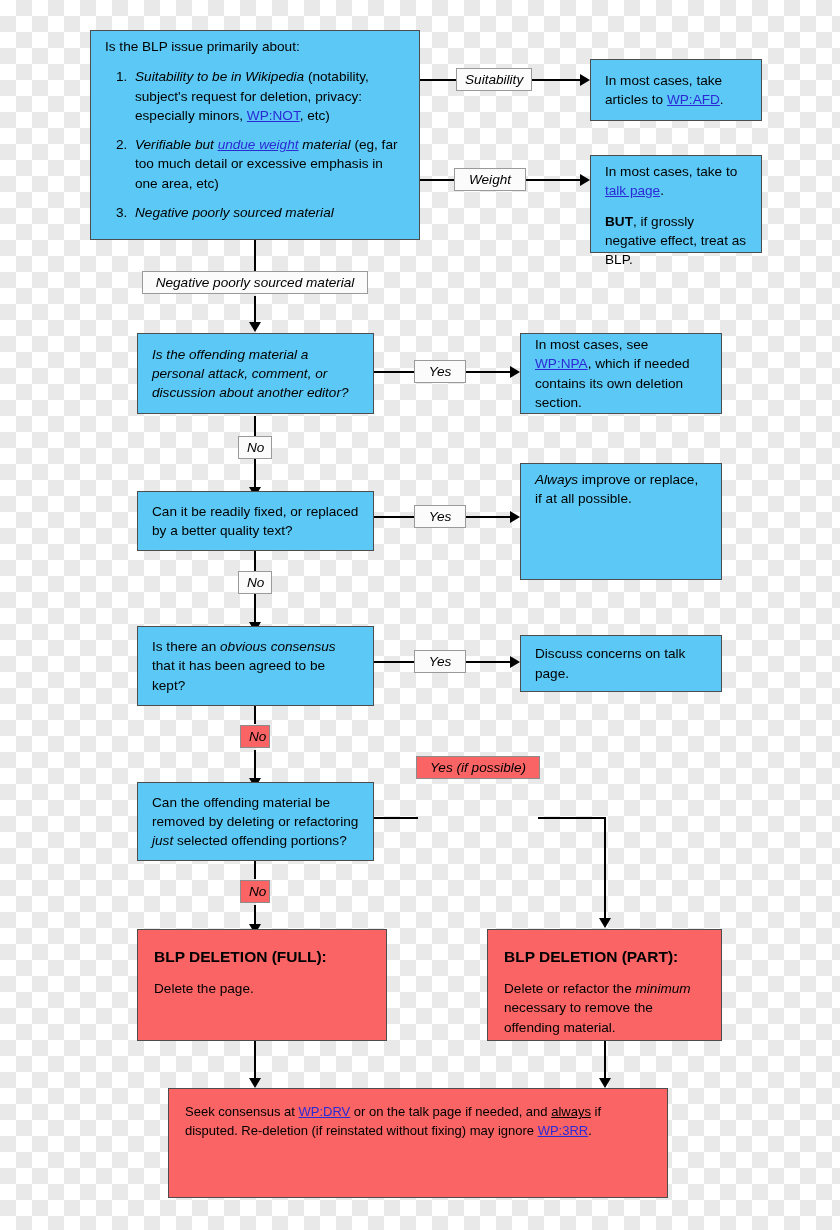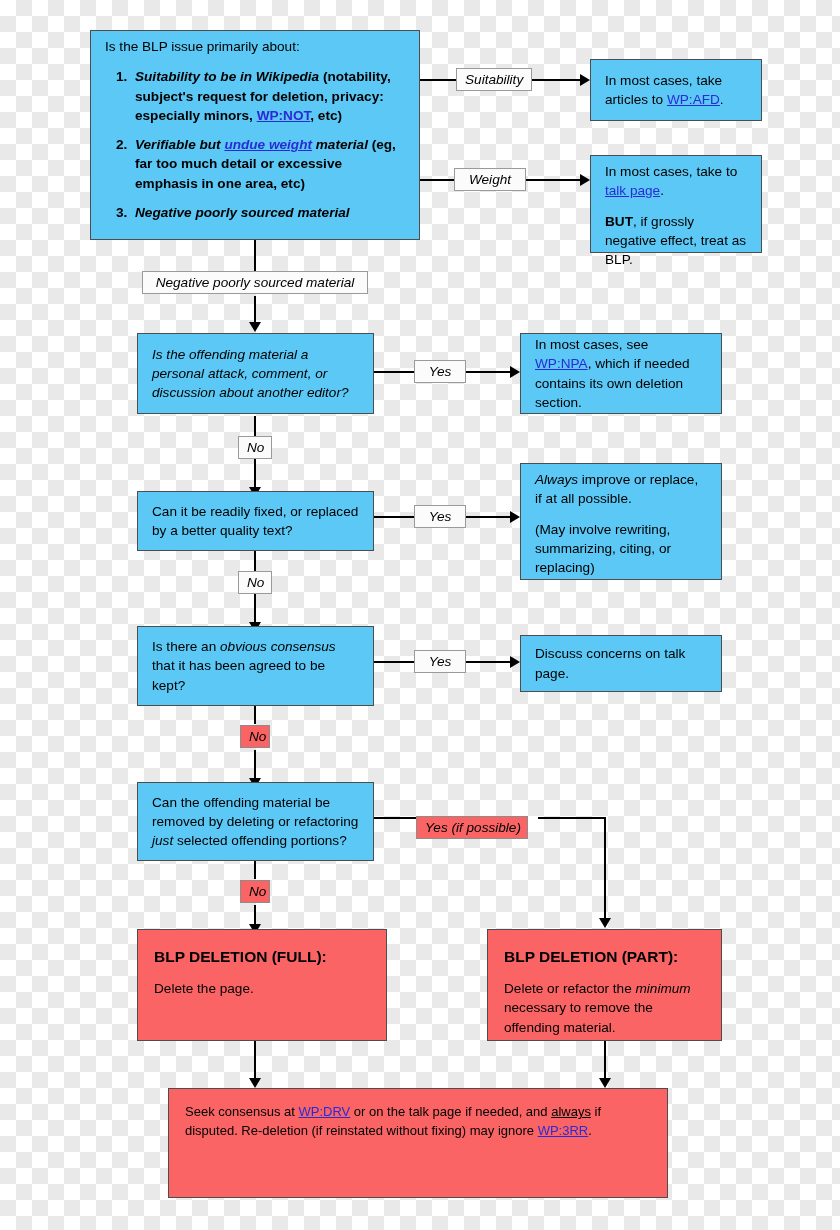--- a/index.html
+++ b/index.html
@@ -36,21 +36,20 @@
   }
   .node.blue { background: #5bc8f5; }
   .node.red  { background: #fa6464; }
 
   .node p { margin: 0 0 11px 0; }
   .node p:last-child { margin-bottom: 0; }
 
   .node ol {
     margin: 0 0 0 0;
     padding-left: 26px;
-    font-weight: bold;
   }
   .node ol li {
     margin-bottom: 10px;
     padding-left: 4px;
   }
   .node ol li:last-child { margin-bottom: 0; }
 
   .i { font-style: italic; }
   .b { font-weight: bold; }
   .lnk {
@@ -207,21 +206,20 @@
   <div class="node blue" style="left:520px; top:333px; width:202px; height:81px; display:flex; align-items:center;">
     <p><span>In most cases, see </span><span class="lnk">WP:NPA</span><span>, which if needed contains its own deletion section.</span></p>
   </div>
 
   <div class="node blue" style="left:137px; top:491px; width:237px; height:60px; display:flex; align-items:center;">
     <p>Can it be readily fixed, or replaced by a better quality text?</p>
   </div>
 
   <div class="node blue" style="left:520px; top:463px; width:202px; height:117px;">
     <p><span class="i">Always</span><span> improve or replace, if at all possible.</span></p>
-    <p>(May involve rewriting, summarizing, citing, or replacing)</p>
   </div>
 
   <div class="node blue" style="left:137px; top:626px; width:237px; height:80px; display:flex; align-items:center;">
     <p><span>Is there an </span><span class="i">obvious consensus</span><span> that it has been agreed to be kept?</span></p>
   </div>
 
   <div class="node blue" style="left:520px; top:635px; width:202px; height:57px; display:flex; align-items:center;">
     <p>Discuss concerns on talk page.</p>
   </div>
 
@@ -255,17 +253,17 @@
   <div class="elabel" style="left:238px; top:436px; width:34px;">No</div>
 
   <div class="elabel" style="left:414px; top:505px; width:52px;">Yes</div>
 
   <div class="elabel" style="left:238px; top:571px; width:34px;">No</div>
 
   <div class="elabel" style="left:414px; top:650px; width:52px;">Yes</div>
 
   <div class="elabel red" style="left:240px; top:725px; width:30px;">No</div>
 
-  <div class="elabel red" style="left:416px; top:816px; width:112px;">Yes (if possible)</div>
+  <div class="elabel red" style="left:416px; top:756px; width:124px;">Yes (if possible)</div>
 
   <div class="elabel red" style="left:240px; top:880px; width:30px;">No</div>
 
 </div>
 
 </body></html>

